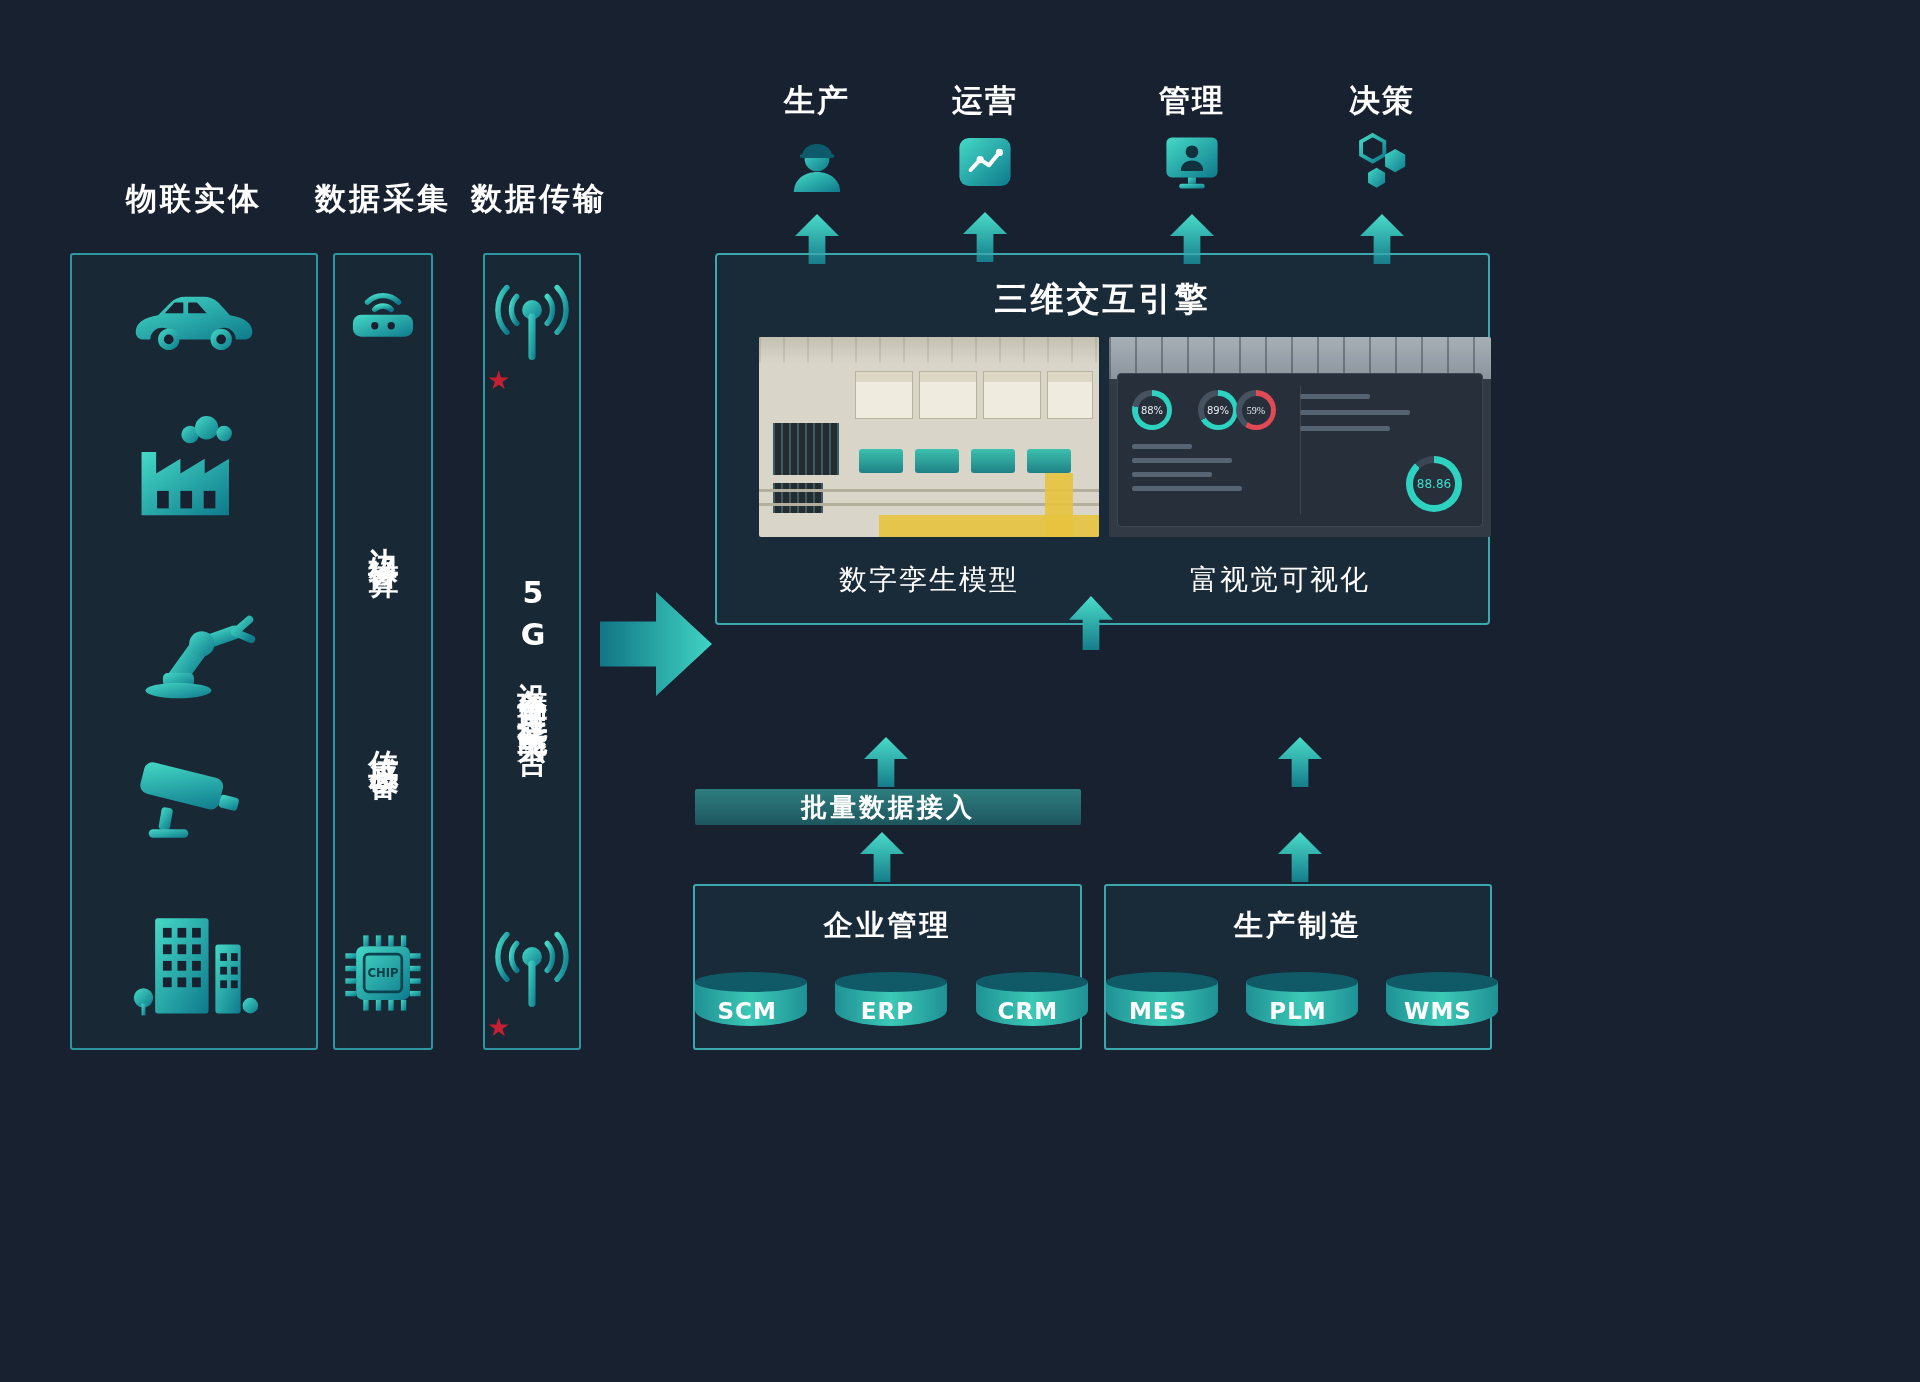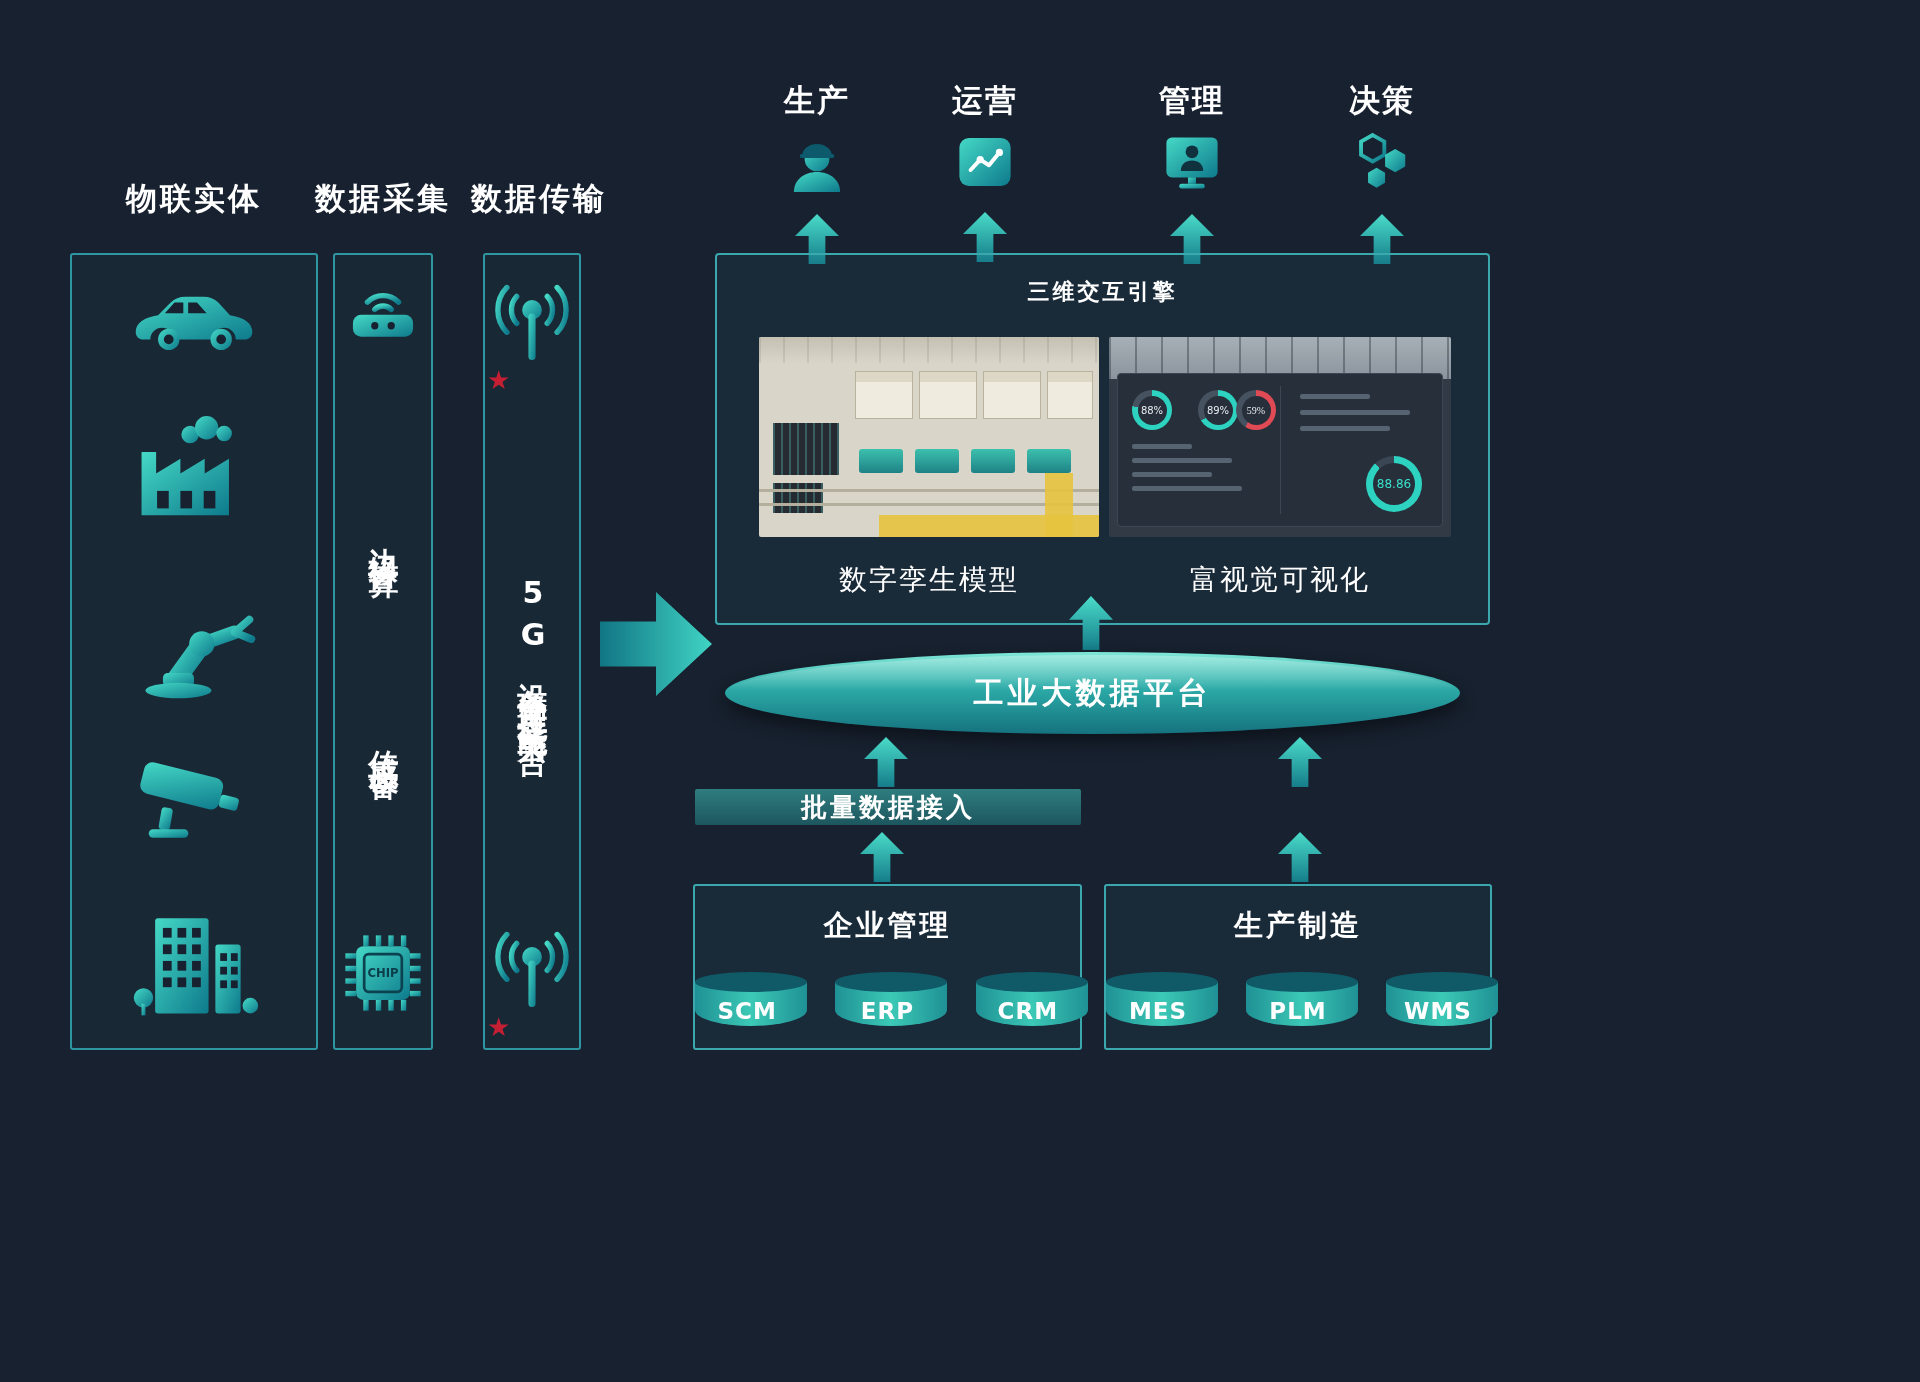--- a/index.html
+++ b/index.html
@@ -42,41 +42,41 @@
     position:absolute; top:80px; width:130px;
     display:flex; flex-direction:column; align-items:center; gap:8px;
   }
   .top-item .lbl { font-size:31px; font-weight:bold; letter-spacing:2px; }
   .top-item .arrow-up { position:relative; margin-top:6px; }
   
   .engine-box {
     position:absolute; left:715px; top:253px; width:775px; height:372px; box-sizing:border-box;
     border:2px solid #3ba8ae; background:rgba(46,130,145,0.10); border-radius:4px;
   }
-  .engine-title { position:absolute; top:22px; width:100%; text-align:center; font-size:22px; font-weight:bold; letter-spacing:3px; }
+  .engine-title { position:absolute; top:22px; width:100%; text-align:center; font-size:33px; font-weight:bold; letter-spacing:3px; }
   .engine-caption { position:absolute; top:306px; text-align:center; font-size:28px; letter-spacing:2px; }
   .img-frame { position:absolute; top:82px; height:200px; overflow:hidden; border-radius:2px; }
   
   .twin-img { left:42px; width:340px; background:#d9d5c9; }
   .twin-ceiling { position:absolute; top:0; left:0; right:0; height:26px;
     background:linear-gradient(#c4c0b2,#d9d5c9); }
   .twin-ceiling:after { content:""; position:absolute; inset:0;
     background:repeating-linear-gradient(90deg,rgba(0,0,0,.08) 0 2px,transparent 2px 24px); }
   .solar { position:absolute; background:#262b31;
     background-image:repeating-linear-gradient(90deg,rgba(90,190,190,.35) 0 2px,transparent 2px 8px); }
   .mach { position:absolute; top:34px; width:58px; height:48px; background:#efecdf;
     border:1px solid #b8b29e; box-sizing:border-box; }
   .mach:before { content:""; position:absolute; top:0; left:0; right:0; height:10px; background:#ddd8c6; }
   .unit { position:absolute; top:112px; width:44px; height:24px; border-radius:3px;
     background:linear-gradient(#3cc0ae,#1f8286); }
   .rail { position:absolute; left:0; right:0; height:3px; background:#b4ae9d; }
   .ypath-h { position:absolute; left:120px; bottom:0; width:220px; height:22px; background:#e6c33e; opacity:.9; }
   .ypath-v { position:absolute; left:286px; bottom:0; width:28px; height:64px; background:#e6c33e; opacity:.9; }
   
-  .viz-img { left:392px; width:342px; background:#323b45; }
+  .viz-img { left:392px; width:342px; background:#323b45;padding-left:40px; }
   .viz-ceiling { position:absolute; top:0; left:0; right:0; height:42px;
     background:linear-gradient(#a7afb6,#8b949d); }
   .viz-ceiling:after { content:""; position:absolute; inset:0;
     background:repeating-linear-gradient(90deg,rgba(40,48,58,.4) 0 2px,transparent 2px 26px); }
   .viz-panel { position:absolute; left:8px; right:8px; top:36px; bottom:10px;
     background:#262f3a; border:1px solid #3c4754; border-radius:4px; }
   .gauge { position:absolute; width:40px; height:40px; border-radius:50%;
     display:flex; align-items:center; justify-content:center; }
   .gauge .inner { width:29px; height:29px; border-radius:50%; background:#262f3a;
     display:flex; align-items:center; justify-content:center; font-size:10px; color:#e8edf2; }
@@ -384,23 +384,20 @@
         </div>
       </div>
     </div>
 
     <div class="engine-caption" style="left:42px;width:340px;">数字孪生模型</div>
     <div class="engine-caption" style="left:392px;width:342px;">富视觉可视化</div>
   </div>
 
   <div class="arrow-up" style="left:1069px;top:596px;height:54px;"></div>
 
-  <div class="disc">
-    <span class="lbl">工业大数据平台</span>
-  </div>
 
   <div class="arrow-up" style="left:864px;top:737px;"></div>
   <div class="arrow-up" style="left:1278px;top:737px;"></div>
 
   <div class="access-bar" style="left:695px;">
     <span>批量数据接入</span>
   </div>
 
   <div class="arrow-up" style="left:860px;top:832px;"></div>
   <div class="arrow-up" style="left:1278px;top:832px;"></div>

